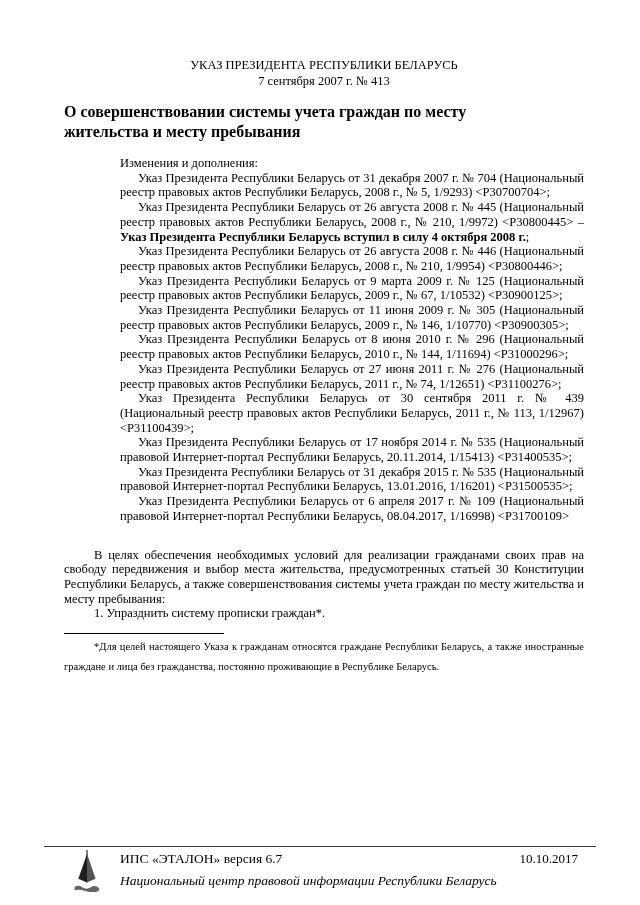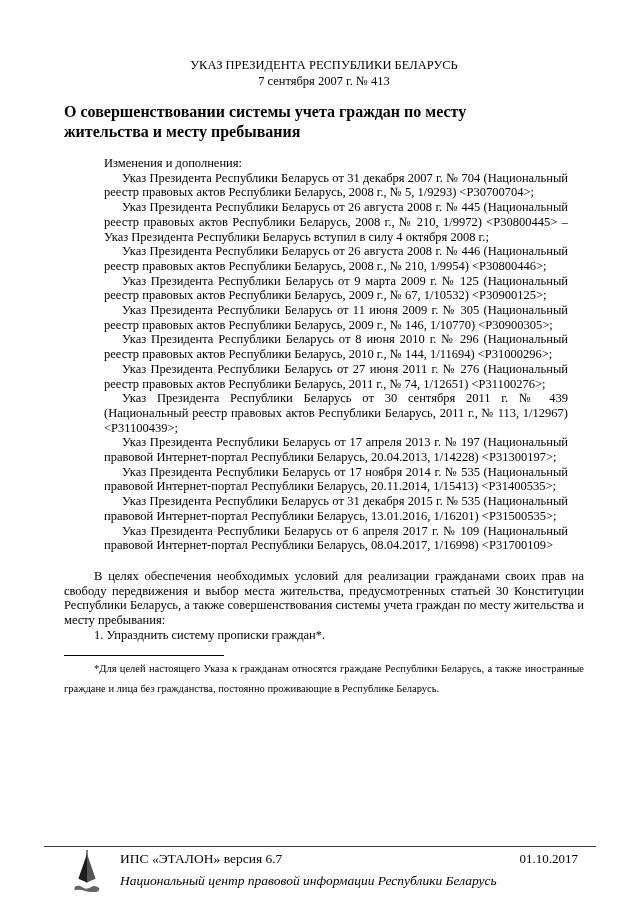--- a/index.html
+++ b/index.html
@@ -13,25 +13,25 @@
     box-sizing:border-box;
     padding:57px 56px 18px 64px;
     overflow:hidden;
   }
   .doc-header { text-align:center; font-size:12.5px; line-height:16px; }
   .doc-title {
     margin:13px 0 0 0;
     max-width:445px;
     font-size:16px; font-weight:bold; line-height:20px;
   }
-  .amendments { margin:14px 0 0 40px; width:464px; font-size:12.5px; line-height:14.7px; }
+  .amendments { margin:14px 0 0 56px; width:464px; font-size:12.5px; line-height:14.7px; }
   .amend-label { margin:0; }
   .amend { margin:0; text-align:justify; text-indent:18px; }
-  .amend b { font-weight:normal; }
-  .body-block { margin-top:16px; width:520px; font-size:12.5px; line-height:14.7px; }
+  .amend b { font-weight:bold; }
+  .body-block { margin-top:24px; width:520px; font-size:12.5px; line-height:14.7px; }
   .preamble { margin:0; text-align:justify; text-indent:30px; }
   .point { margin:0; text-indent:30px; }
   .footnote-rule { margin-top:12px; width:160px; height:0; border-top:1px solid #000; }
   .footnote { margin:3px 0 0 0; width:520px; font-size:10.5px; line-height:20px; text-align:justify; text-indent:30px; }
   .footer { position:absolute; top:846px; left:44px; width:552px; border-top:1.5px solid #3a3a3a; }
   .footer-logo { position:absolute; left:28px; top:3px; width:30px; height:44px; }
   .footer-line1 { display:flex; justify-content:space-between; margin:4px 18px 0 76px; font-size:13.5px; line-height:16px; }
   .footer-date { font-size:13px; }
   .footer-org { margin:6px 18px 8px 76px; font-size:13.5px; font-style:italic; line-height:16px; }
 </style>
@@ -50,21 +50,20 @@
   <div class="amendments">
     <p class="amend-label">Изменения и дополнения:</p>
     <p class="amend"><span>Указ Президента Республики Беларусь от 31 декабря 2007 г. № 704 (Национальный реестр правовых актов Республики Беларусь, 2008 г., № 5, 1/9293) &lt;Р30700704&gt;;</span></p>
     <p class="amend"><span>Указ Президента Республики Беларусь от 26 августа 2008 г. № 445 (Национальный реестр правовых актов Республики Беларусь, 2008 г., № 210, 1/9972) &lt;Р30800445&gt; – </span><b>Указ Президента Республики Беларусь вступил в силу 4 октября 2008 г.</b><span>;</span></p>
     <p class="amend"><span>Указ Президента Республики Беларусь от 26 августа 2008 г. № 446 (Национальный реестр правовых актов Республики Беларусь, 2008 г., № 210, 1/9954) &lt;Р30800446&gt;;</span></p>
     <p class="amend"><span>Указ Президента Республики Беларусь от 9 марта 2009 г. № 125 (Национальный реестр правовых актов Республики Беларусь, 2009 г., № 67, 1/10532) &lt;Р30900125&gt;;</span></p>
     <p class="amend"><span>Указ Президента Республики Беларусь от 11 июня 2009 г. № 305 (Национальный реестр правовых актов Республики Беларусь, 2009 г., № 146, 1/10770) &lt;Р30900305&gt;;</span></p>
     <p class="amend"><span>Указ Президента Республики Беларусь от 8 июня 2010 г. № 296 (Национальный реестр правовых актов Республики Беларусь, 2010 г., № 144, 1/11694) &lt;Р31000296&gt;;</span></p>
     <p class="amend"><span>Указ Президента Республики Беларусь от 27 июня 2011 г. № 276 (Национальный реестр правовых актов Республики Беларусь, 2011 г., № 74, 1/12651) &lt;Р31100276&gt;;</span></p>
     <p class="amend"><span>Указ Президента Республики Беларусь от 30 сентября 2011 г. № 439 (Национальный реестр правовых актов Республики Беларусь, 2011 г., № 113, 1/12967) &lt;Р31100439&gt;;</span></p>
-    <p class="amend"><span>Указ Президента Республики Беларусь от 17 апреля 2013 г. № 197 (Национальный правовой Интернет-портал Республики Беларусь, 20.04.2013, 1/14228) &lt;Р31300197&gt;;</span></p>
     <p class="amend"><span>Указ Президента Республики Беларусь от 17 ноября 2014 г. № 535 (Национальный правовой Интернет-портал Республики Беларусь, 20.11.2014, 1/15413) &lt;Р31400535&gt;;</span></p>
     <p class="amend"><span>Указ Президента Республики Беларусь от 31 декабря 2015 г. № 535 (Национальный правовой Интернет-портал Республики Беларусь, 13.01.2016, 1/16201) &lt;Р31500535&gt;;</span></p>
     <p class="amend"><span>Указ Президента Республики Беларусь от 6 апреля 2017 г. № 109 (Национальный правовой Интернет-портал Республики Беларусь, 08.04.2017, 1/16998) &lt;Р31700109&gt;</span></p>
   </div>
 
   <div class="body-block">
     <p class="preamble">В целях обеспечения необходимых условий для реализации гражданами своих прав на свободу передвижения и выбор места жительства, предусмотренных статьей 30 Конституции Республики Беларусь, а также совершенствования системы учета граждан по месту жительства и месту пребывания:</p>
     <p class="point">1. Упразднить систему прописки граждан*.</p>
   </div>
 
@@ -73,18 +72,18 @@
 
   <div class="footer">
     <svg class="footer-logo" viewBox="0 0 30 46" xmlns="http://www.w3.org/2000/svg">
       <line x1="15" y1="0" x2="15" y2="34" stroke="#222" stroke-width="1.2"></line>
       <polygon points="15,4 24,30 15,34" fill="#555"></polygon>
       <polygon points="15,4 6,30 15,34" fill="#1d1d1d"></polygon>
       <path d="M2 39 q4 -3 8 0 q4 3 9 0 q4 -3 9 1 l-1 3 q-6 2 -13 0 q-7 -2 -12 -1 z" fill="#4a4a4a" opacity="0.85"></path>
     </svg>
     <div class="footer-line1">
       <span>ИПС «ЭТАЛОН» версия 6.7</span>
-      <span class="footer-date">01.10.2017</span>
+      <span class="footer-date">10.10.2017</span>
     </div>
     <div class="footer-org">Национальный центр правовой информации Республики Беларусь</div>
   </div>
 
 </div>
 
 </body></html>

